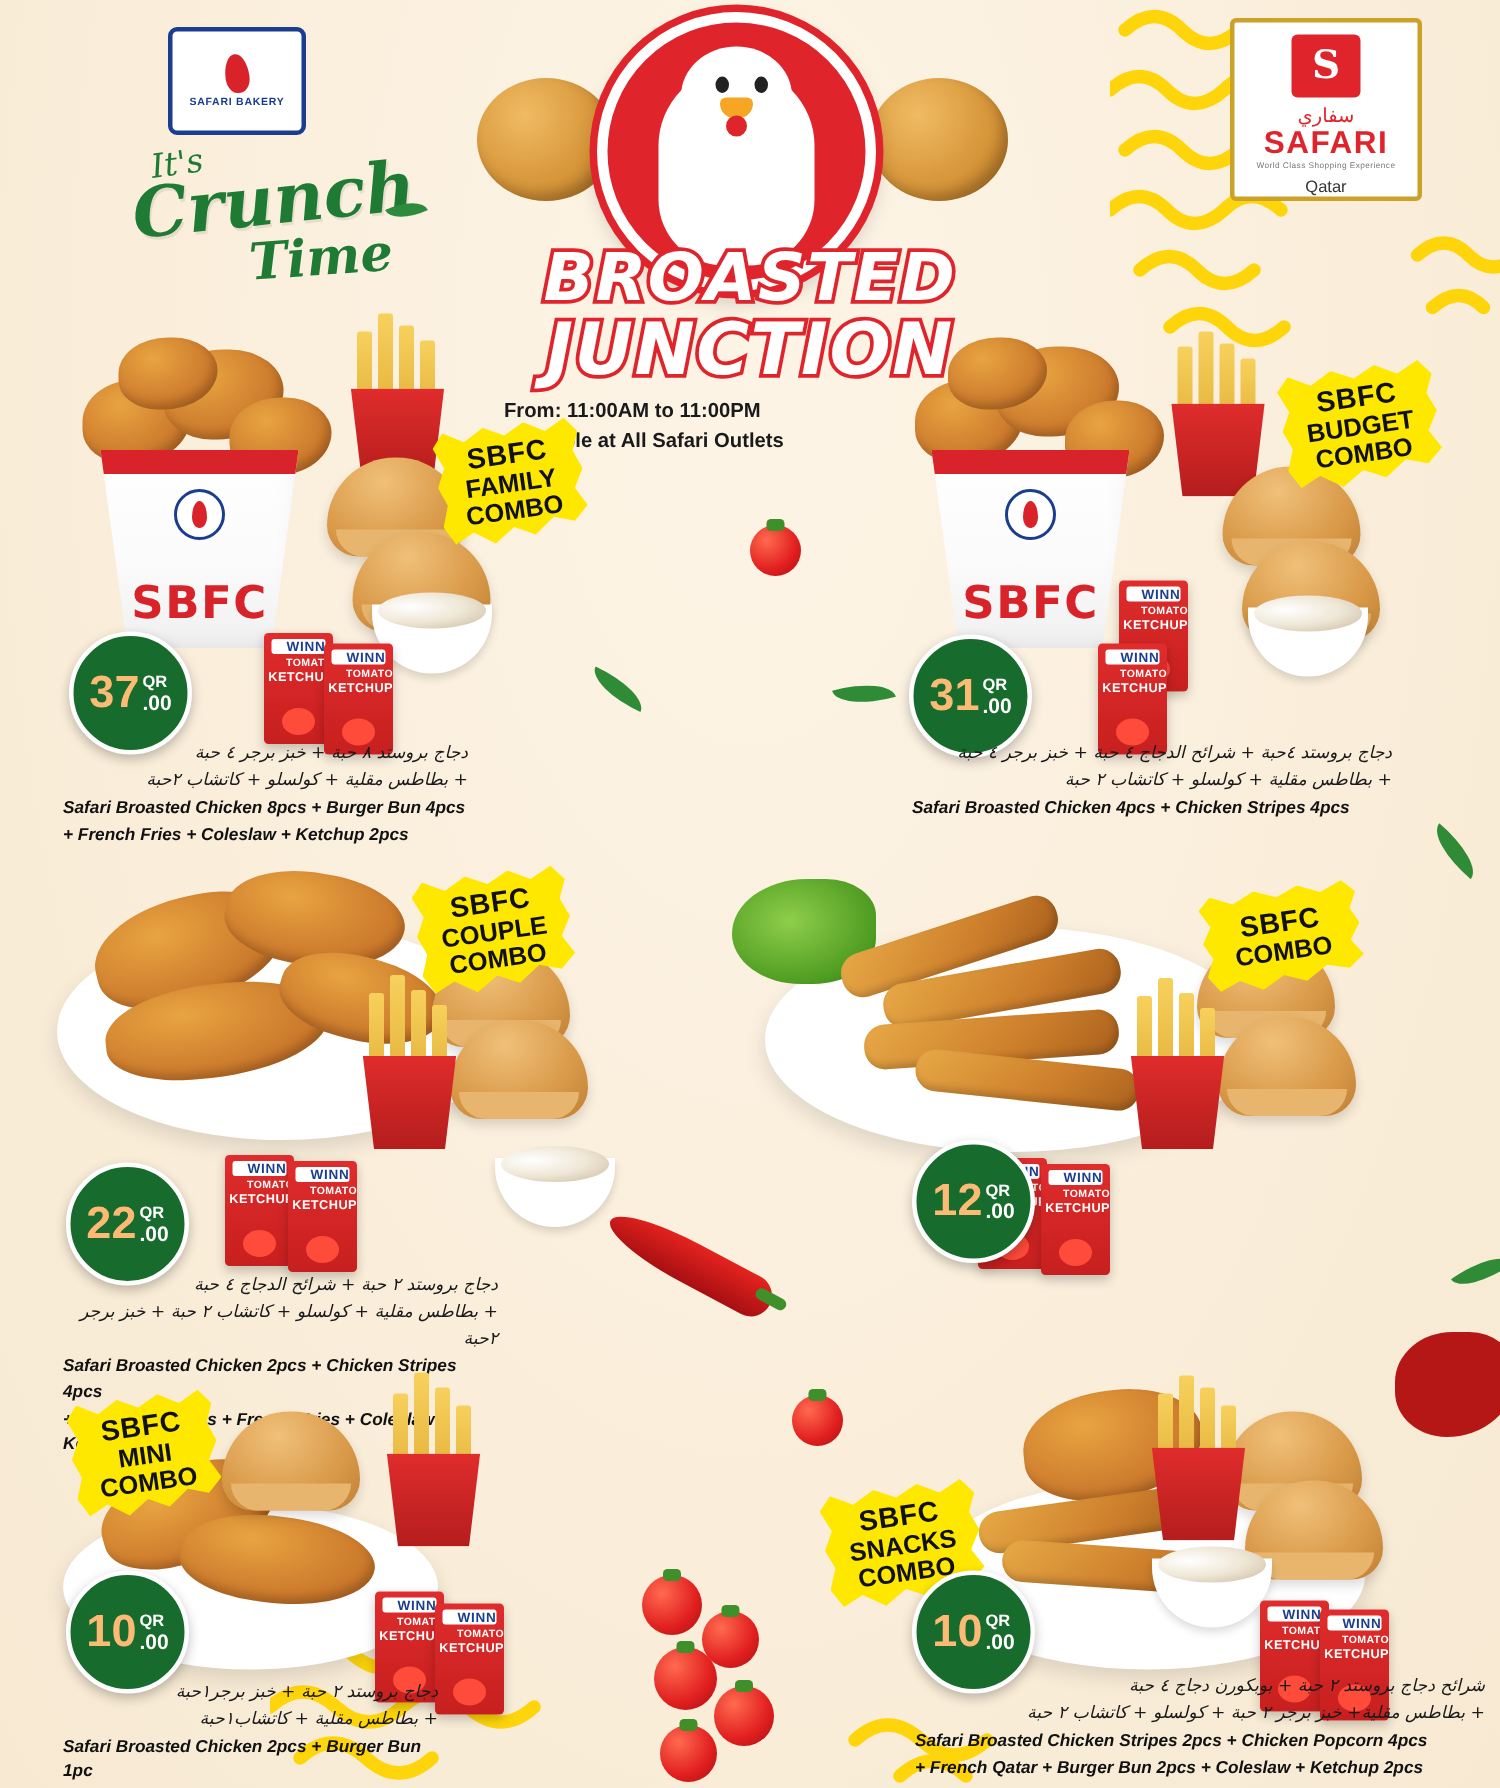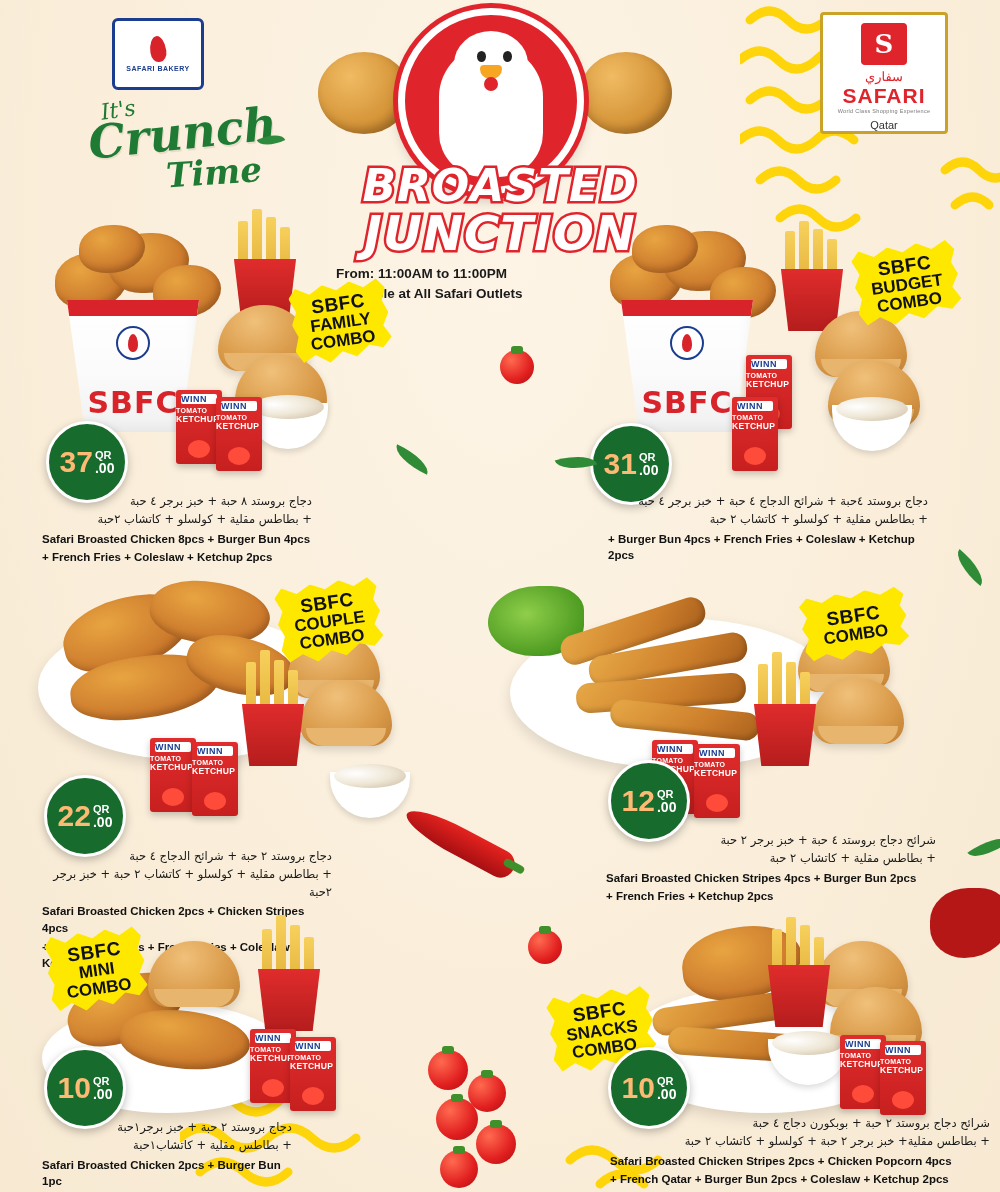--- a/index.html
+++ b/index.html
@@ -174,21 +174,21 @@
     display: flex; align-items: center; justify-content: center;
   }
   .price .num {
     color: #fdba74; font-size: 30px; font-weight: bold; line-height: 1;
   }
   .price .rt { display: inline-block; text-align: left; margin-left: 2px; }
   .price .qr { color: #fff; font-size: 11px; font-weight: bold; display: block; line-height: 1; }
   .price .dec { color: #fff; font-size: 14px; font-weight: bold; display: block; line-height: 1; }
 
   
-  .desc { position: absolute; width: 400px; }
+  .desc { position: absolute; width: 400px; font-style: italic; }
   .desc .ar {
     direction: rtl; color: #1a1a1a;
     font-size: 11.5px; line-height: 1.55; font-family: "DejaVu Sans", sans-serif;
   }
   .desc .en {
     color: #111; font-size: 11.5px; font-weight: bold; line-height: 1.45; margin-top: 2px;
   }
   .desc.left .ar { text-align: right; }
 
   
@@ -250,21 +250,21 @@
   }
   .slaw:before {
     content:""; position:absolute; left:4px; top:-8px; width: 72px; height: 24px;
     background: radial-gradient(ellipse at 30% 40%, #fff 0%, #efe7d6 50%, #c9b9a0 100%);
     border-radius: 50%;
   }
   .ketchup {
     position: absolute; width: 46px; height: 74px;
     background: linear-gradient(180deg,#e02c2c 0%, #c71f1f 100%);
     border-radius: 3px; box-shadow: 0 3px 7px rgba(0,0,0,.22);
-    color: #fff; text-align: left; overflow: hidden;
+    color: #fff; text-align: right; overflow: hidden; margin-top: 32px;
   }
   .ketchup .brand {
     background: #fff; color: #1b3d8f; font-weight: bold; font-size: 9px;
     margin: 4px 5px 3px; border-radius: 2px; letter-spacing: .5px;
   }
   .ketchup .t1 { font-size: 7px; font-weight: bold; letter-spacing: .3px; }
   .ketchup .t2 { font-size: 8.5px; font-weight: bold; letter-spacing: .3px; }
   .ketchup .tom {
     position: absolute; left: 50%; bottom: 6px; transform: translateX(-50%);
     width: 22px; height: 18px; background: #ff4b3a; border-radius: 50%;
@@ -480,32 +480,32 @@
       <div class="t2">KETCHUP</div>
       <div class="tom"></div>
     </div>
 
     <div class="burst" style="left:295px;top:30px;">
       <div class="l1">SBFC</div>
       <div>BUDGET</div>
       <div>COMBO</div>
     </div>
 
-    <div class="price" style="left:30px;top:208px;">
+    <div class="price" style="left:46px;top:208px;">
       <span class="num">31</span>
       <span class="rt">
         <span class="qr">QR</span>
         <span class="dec">.00</span>
       </span>
     </div>
 
     <div class="desc" style="left:48px;top:278px;width:320px;">
       <div class="ar">دجاج بروستد ٤حبة + شرائح الدجاج ٤ حبة + خبز برجر ٤ حبة</div>
       <div class="ar">+ بطاطس مقلية + كولسلو + كاتشاب ٢ حبة</div>
-      <div class="en">+ Burger Bun 4pcs + French Fries + Coleslaw + Ketchup 2pcs</div>
+      <div class="en">Safari Broasted Chicken 4pcs + Chicken Stripes 4pcs</div>
     </div>
   </div>
 
   <div class="cell" style="left:0;top:560px;width:500px;height:350px;">
     <div class="plate" style="left:38px;top:55px;width:300px;height:145px;"></div>
     <div class="chick" style="left:62px;top:38px;width:130px;height:70px;transform:rotate(-14deg);"></div>
     <div class="chick" style="left:150px;top:22px;width:120px;height:62px;transform:rotate(10deg);"></div>
     <div class="chick" style="left:70px;top:96px;width:150px;height:62px;transform:rotate(-6deg);"></div>
     <div class="chick" style="left:186px;top:78px;width:110px;height:56px;transform:rotate(16deg);"></div>
 
@@ -590,26 +590,20 @@
     </div>
 
     <div class="price" style="left:128px;top:200px;">
       <span class="num">12</span>
       <span class="rt">
         <span class="qr">QR</span>
         <span class="dec">.00</span>
       </span>
     </div>
 
-    <div class="desc" style="left:126px;top:272px;width:330px;">
-      <div class="ar">شرائح دجاج بروستد ٤ حبة + خبز برجر ٢ حبة</div>
-      <div class="ar">+ بطاطس مقلية + كاتشاب ٢ حبة</div>
-      <div class="en">Safari  Broasted Chicken Stripes 4pcs + Burger Bun 2pcs</div>
-      <div class="en">+ French Fries + Ketchup 2pcs</div>
-    </div>
   </div>
 
   <div class="cell" style="left:0;top:915px;width:480px;height:277px;">
     <div class="plate" style="left:42px;top:88px;width:250px;height:110px;"></div>
     <div class="chick" style="left:66px;top:62px;width:120px;height:64px;transform:rotate(-16deg);"></div>
     <div class="chick" style="left:120px;top:96px;width:130px;height:58px;transform:rotate(8deg);"></div>
     <div class="bun" style="left:148px;top:26px;"></div>
     <div class="fries" style="left:252px;top:20px;">
       <div class="stick" style="left:10px;height:58px;"></div>
       <div class="stick" style="left:24px;height:72px;"></div>

